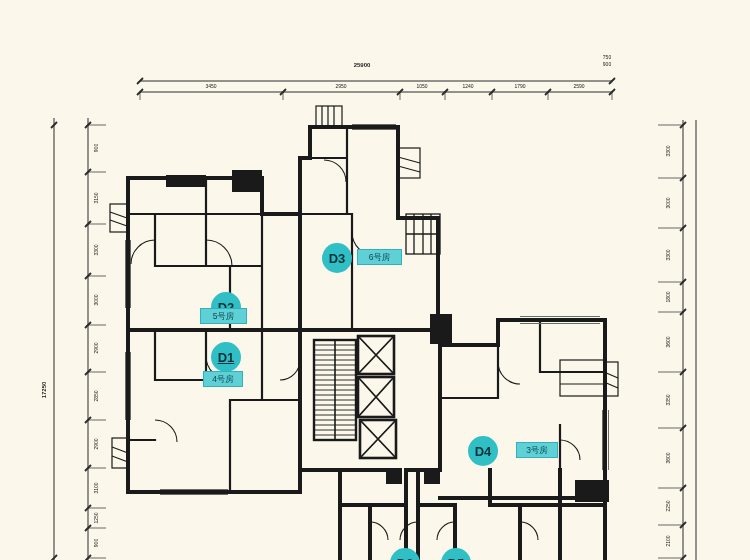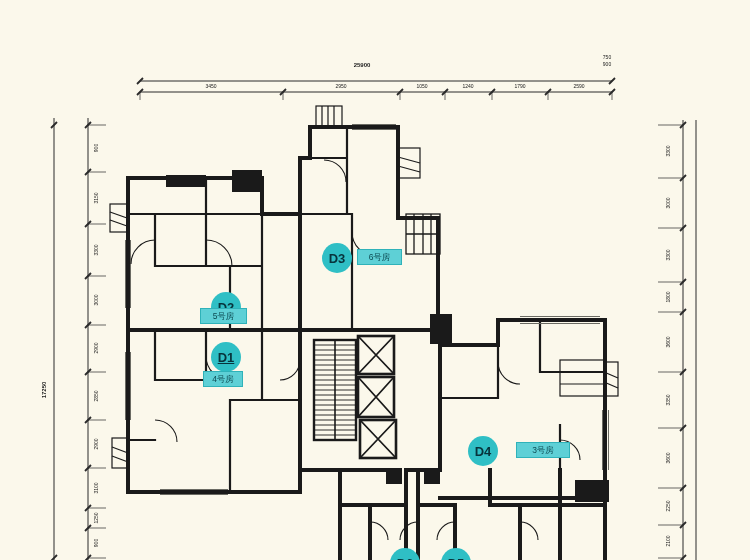--- a/index.html
+++ b/index.html
@@ -183,18 +183,18 @@
   <div class="badge" style="left:211px;top:292px;">D2</div>
   <div class="pill" style="left:200px;top:308px;width:47px;">5号房</div>
 
   <div class="badge" style="left:211px;top:342px;text-decoration:underline;">D1</div>
   <div class="pill" style="left:203px;top:371px;width:40px;">4号房</div>
 
   <div class="badge" style="left:322px;top:243px;">D3</div>
   <div class="pill" style="left:357px;top:249px;width:45px;">6号房</div>
 
   <div class="badge" style="left:468px;top:436px;">D4</div>
-  <div class="pill" style="left:516px;top:442px;width:54px;">3号房</div>
+  <div class="pill" style="left:516px;top:442px;width:42px;">3号房</div>
 
   <div class="badge" style="left:390px;top:548px;">D6</div>
   <div class="badge" style="left:441px;top:548px;">D5</div>
 
 </div>
 
 </body></html>

